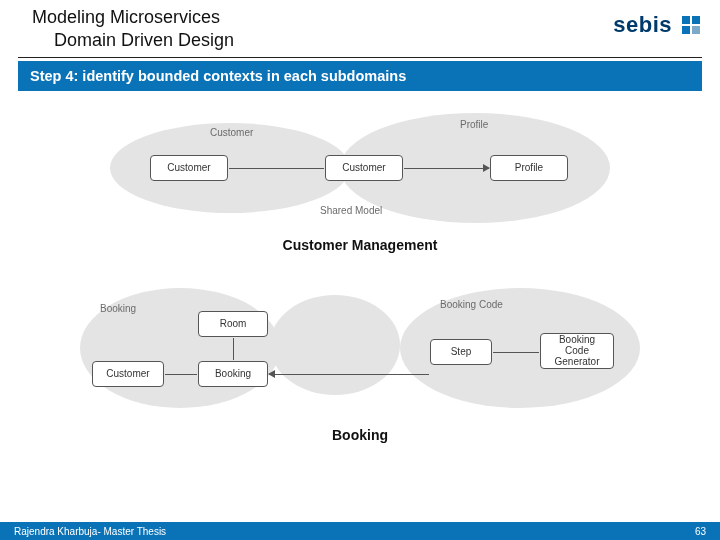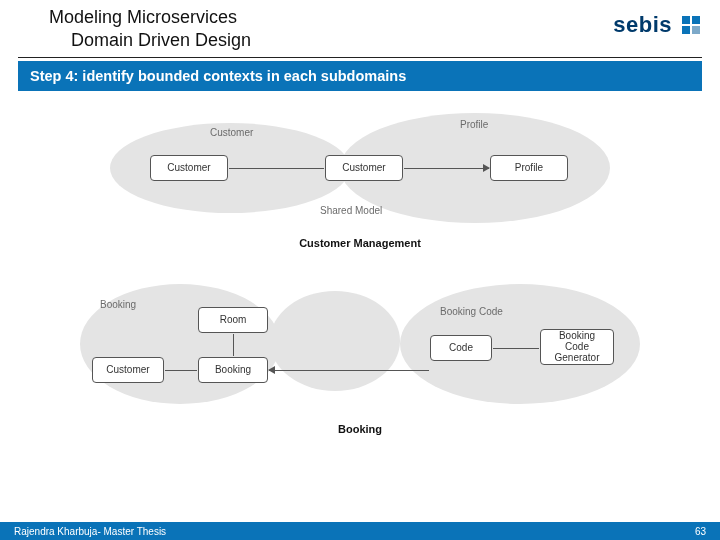--- a/index.html
+++ b/index.html
@@ -8,21 +8,21 @@
     height: 540px;
     font-family: Arial, Helvetica, sans-serif;
     background: #fff;
     position: relative;
     overflow: hidden;
   }
   .header {
     display: flex;
     justify-content: space-between;
     align-items: flex-start;
-    padding: 6px 18px 4px 49px;
+    padding: 6px 18px 4px 32px;
   }
   .title-block { line-height: 1.3; }
   .title-line1 { font-size: 18px; color: #111; }
   .title-line2 { font-size: 18px; color: #111; padding-left: 22px; }
   .logo {
     display: flex;
     align-items: center;
     gap: 8px;
     margin-top: 6px;
   }
@@ -97,38 +97,38 @@
     position: absolute;
     right: -1px; top: -3.5px;
     border-left: 7px solid #555;
     border-top: 4px solid transparent;
     border-bottom: 4px solid transparent;
   }
   .d1-c1 { left: 119px; top: 55px; width: 95px; }
   .d1-c2 { left: 294px; top: 55px; width: 85px; }
   .caption {
     text-align: center;
-    font-size: 11px;
+    font-size: 14px;
     font-weight: bold;
     color: #111;
     margin-top: 14px;
   }
   
   .diag2 {
     position: relative;
     width: 560px;
     height: 130px;
     margin: 30px auto 0 auto;
   }
   .d2-e1 { left: 0;    top: 5px;  width: 200px; height: 120px; }
   .d2-e2 { left: 190px; top: 12px; width: 130px; height: 100px; }
   .d2-e3 { left: 320px; top: 5px;  width: 240px; height: 120px; }
   .d2-l1 { left: 20px;  top: 20px; }
   .d2-l2 { left: 230px; top: 24px; }
-  .d2-l3 { left: 360px; top: 16px; margin-top: 11px; }
+  .d2-l3 { left: 360px; top: 16px; }
   .d2-b-room { left: 118px; top: 28px; width: 70px; }
   .d2-b-cust { left: 12px;  top: 78px; width: 72px; }
   .d2-b-book { left: 118px; top: 78px; width: 70px; }
   .d2-b-code { left: 350px; top: 56px; width: 62px; }
   .d2-b-gen  { left: 460px; top: 50px; width: 74px; height: 36px; line-height: 1.1; text-align:center; }
   .vconn {
     position: absolute;
     width: 1px;
     background: #555;
   }
@@ -201,21 +201,21 @@
   <div class="diag2">
     <div class="ellipse d2-e1"></div>
     <div class="ellipse d2-e2"></div>
     <div class="ellipse d2-e3"></div>
     <div class="ctx-label d2-l1">Booking</div>
     <div class="ctx-label d2-l2"></div>
     <div class="ctx-label d2-l3">Booking Code</div>
     <div class="box d2-b-room">Room</div>
     <div class="box d2-b-cust">Customer</div>
     <div class="box d2-b-book">Booking</div>
-    <div class="box d2-b-code">Code</div>
+    <div class="box d2-b-code">Step</div>
     <div class="box d2-b-gen">Booking Code Generator</div>
     <div class="conn d2-c1"></div>
     <div class="vconn d2-c2v"></div>
     <div class="conn arrow-l d2-c3"></div>
     <div class="conn d2-c4"></div>
   </div>
   <div class="caption">Booking</div>
 
 </div>
 

